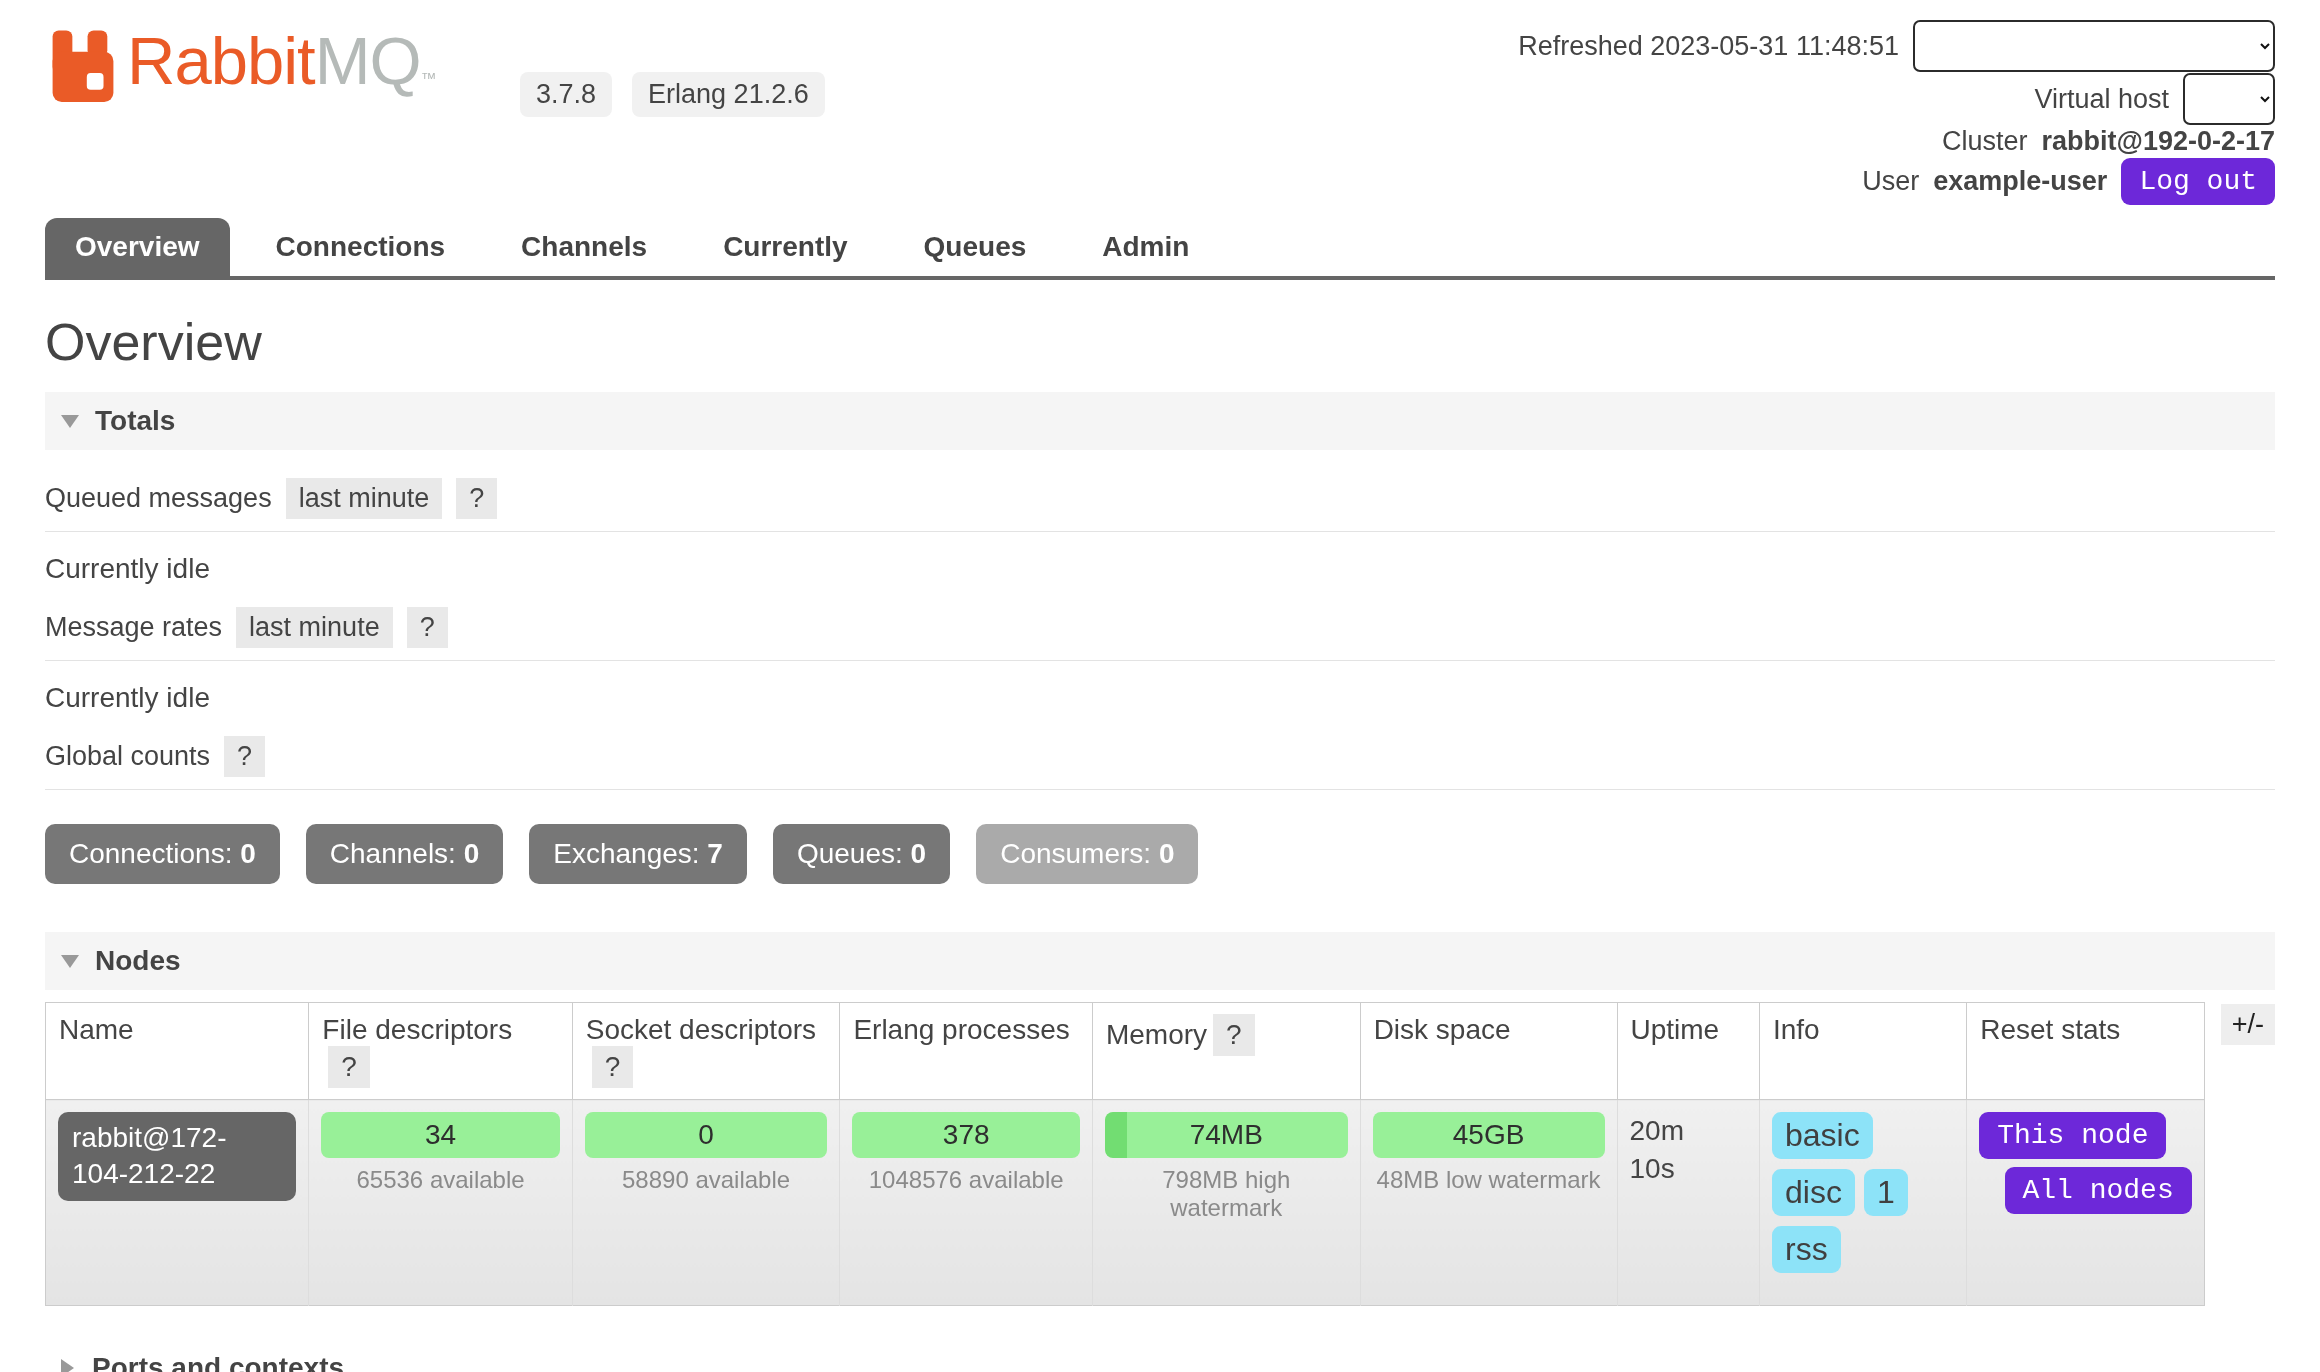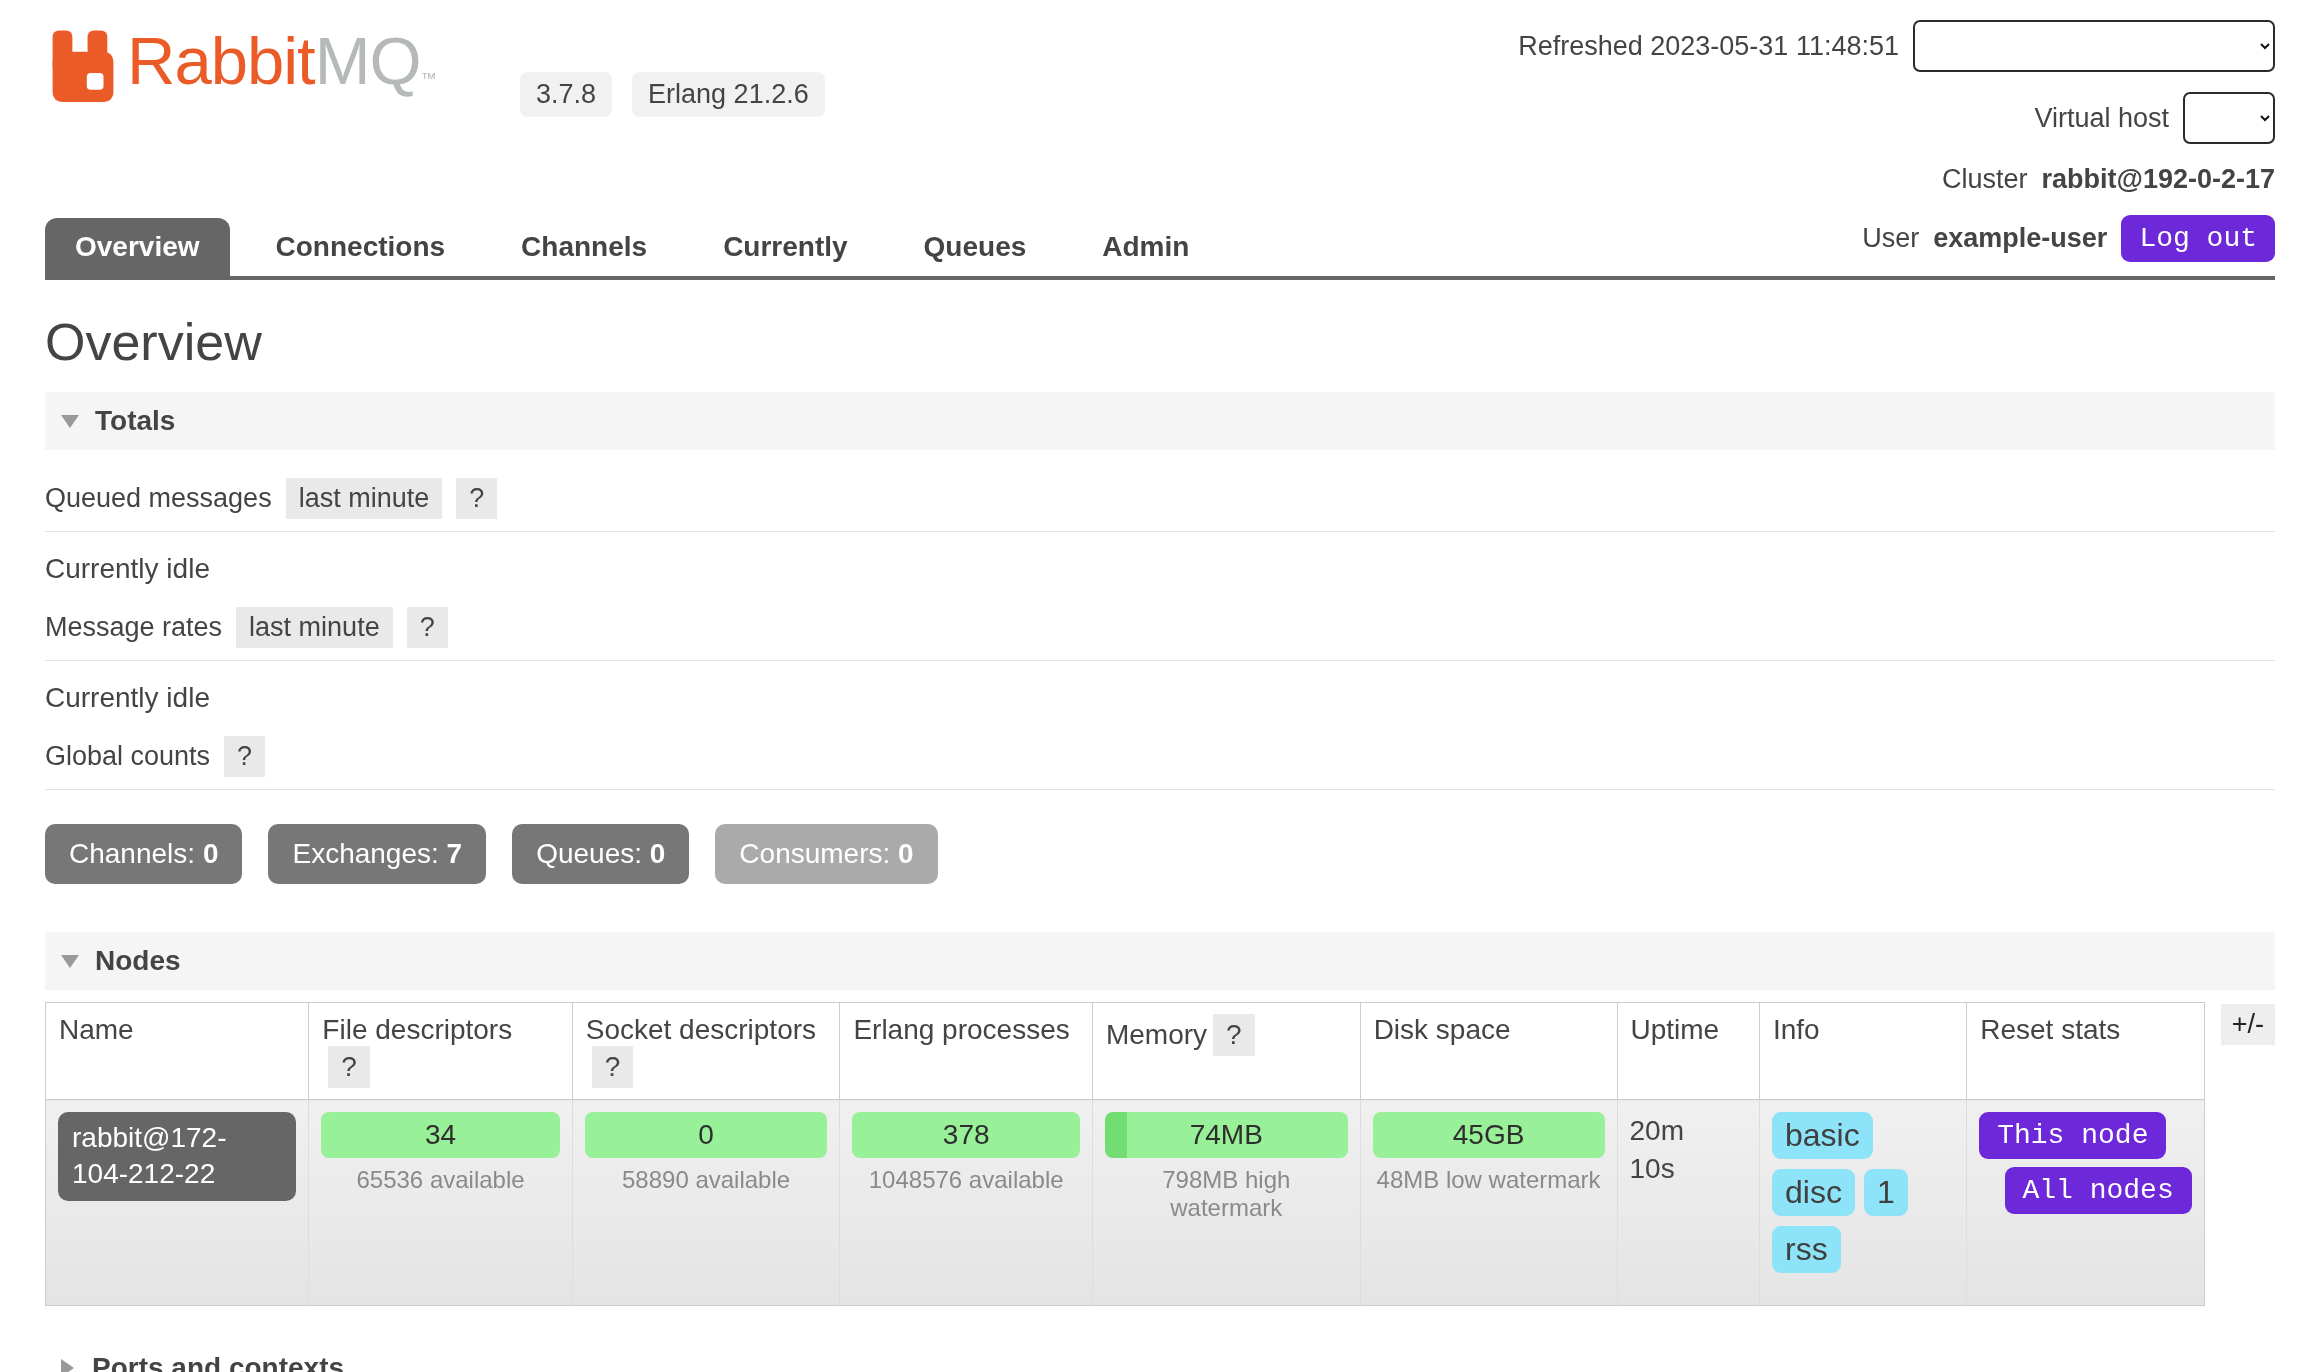--- a/index.html
+++ b/index.html
@@ -12,21 +12,21 @@
 
   
   header{position:relative;height:218px;padding:0 45px;}
   .logo{position:absolute;top:26px;left:45px;display:flex;align-items:flex-start;gap:6px;}
   .brand{font-size:67px;line-height:1.05;letter-spacing:-1px;}
   .brand .rabbit{color:#ea5b27;}
   .brand .mq{color:#b5bab8;}
   .brand .tm{font-size:16px;color:#b5bab8;vertical-align:baseline;}
   .pills{position:absolute;left:520px;top:72px;display:flex;gap:20px;}
   .pill{background:#f1f1f1;border-radius:8px;padding:7px 16px;color:#444;}
-  .hright{position:absolute;right:45px;top:20px;display:flex;flex-direction:column;align-items:flex-end;gap:20px;}
+  .hright{position:absolute;right:45px;top:20px;display:flex;flex-direction:column;align-items:flex-end;gap:1px;}
   .hrow{display:flex;align-items:center;gap:14px;}
   select{
     font-family:Liberation Mono, monospace;font-size:27px;color:#111;
     border:2px solid #2b2b2b;border-radius:7px;background:#fff;padding:23px 8px;height:52px;
   }
   .btn-dark{
     background:#6d28d9;color:#fff;border:none;border-radius:9px;padding:8px 18px;
     font-family:Liberation Mono, monospace;font-size:28px;cursor:pointer;
   }
 
@@ -161,20 +161,21 @@
     <span class="hbox">?</span>
   </div>
   <div class="idle">Currently idle</div>
 
   <div class="metric-row" style="padding-top:14px;">
     <span>Global counts</span>
     <span class="hbox">?</span>
   </div>
 
   <div class="counts">
+    <button class="count-btn"><span>Connections: </span><b>0</b></button>
     <button class="count-btn"><span>Channels: </span><b>0</b></button>
     <button class="count-btn"><span>Exchanges: </span><b>7</b></button>
     <button class="count-btn"><span>Queues: </span><b>0</b></button>
     <button class="count-btn muted"><span>Consumers: </span><b>0</b></button>
   </div>
 
   <div class="strip nodes-strip">
     <span class="tri-down"></span>
     <b>Nodes</b>
   </div>

